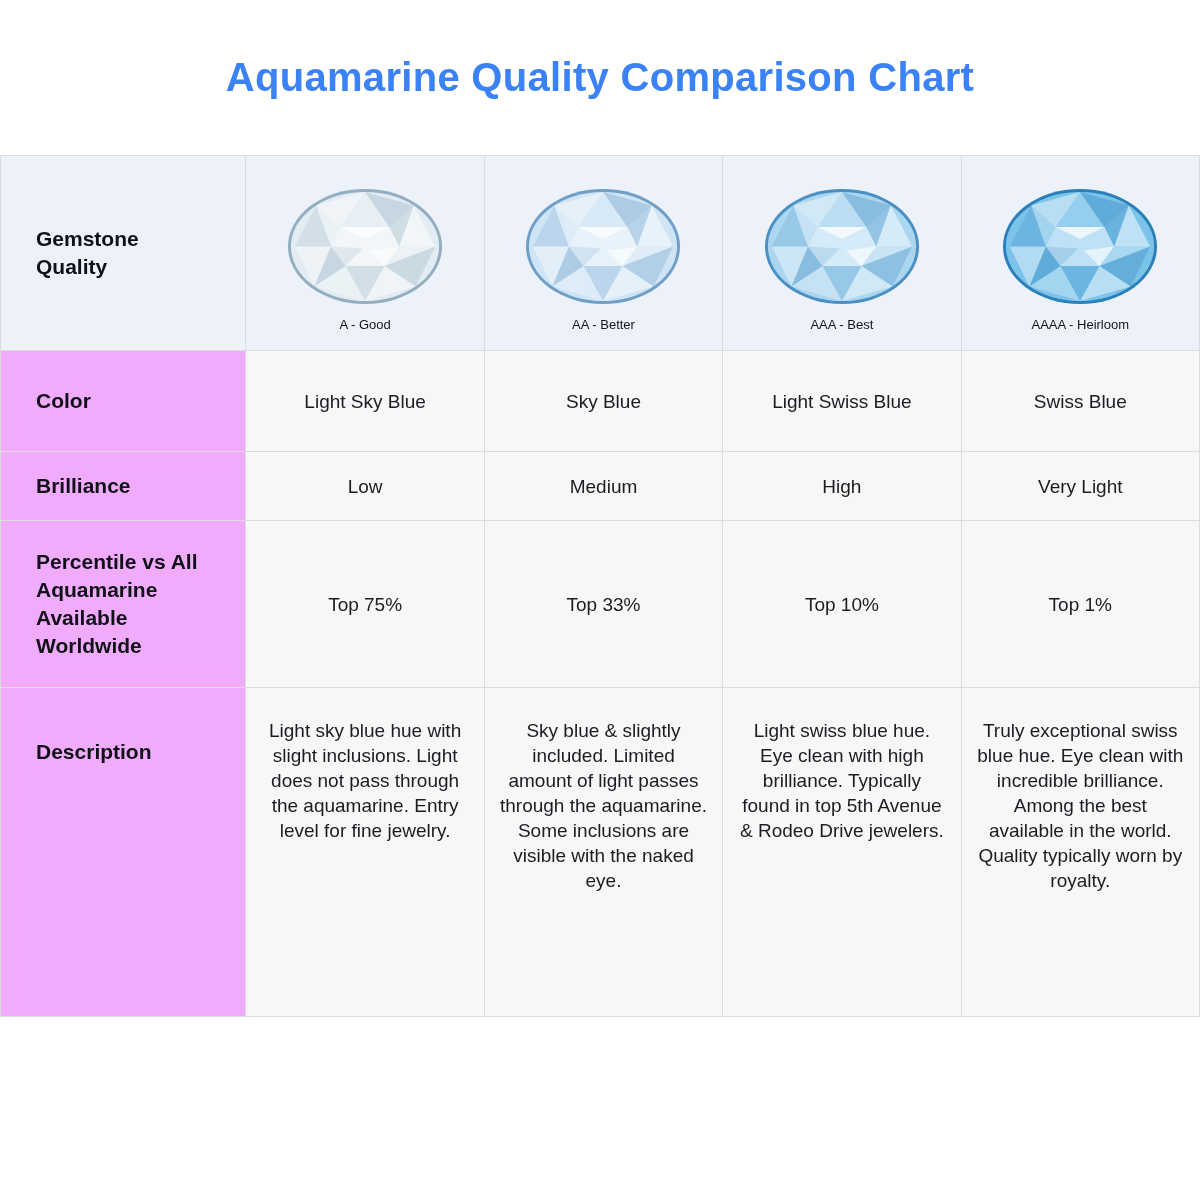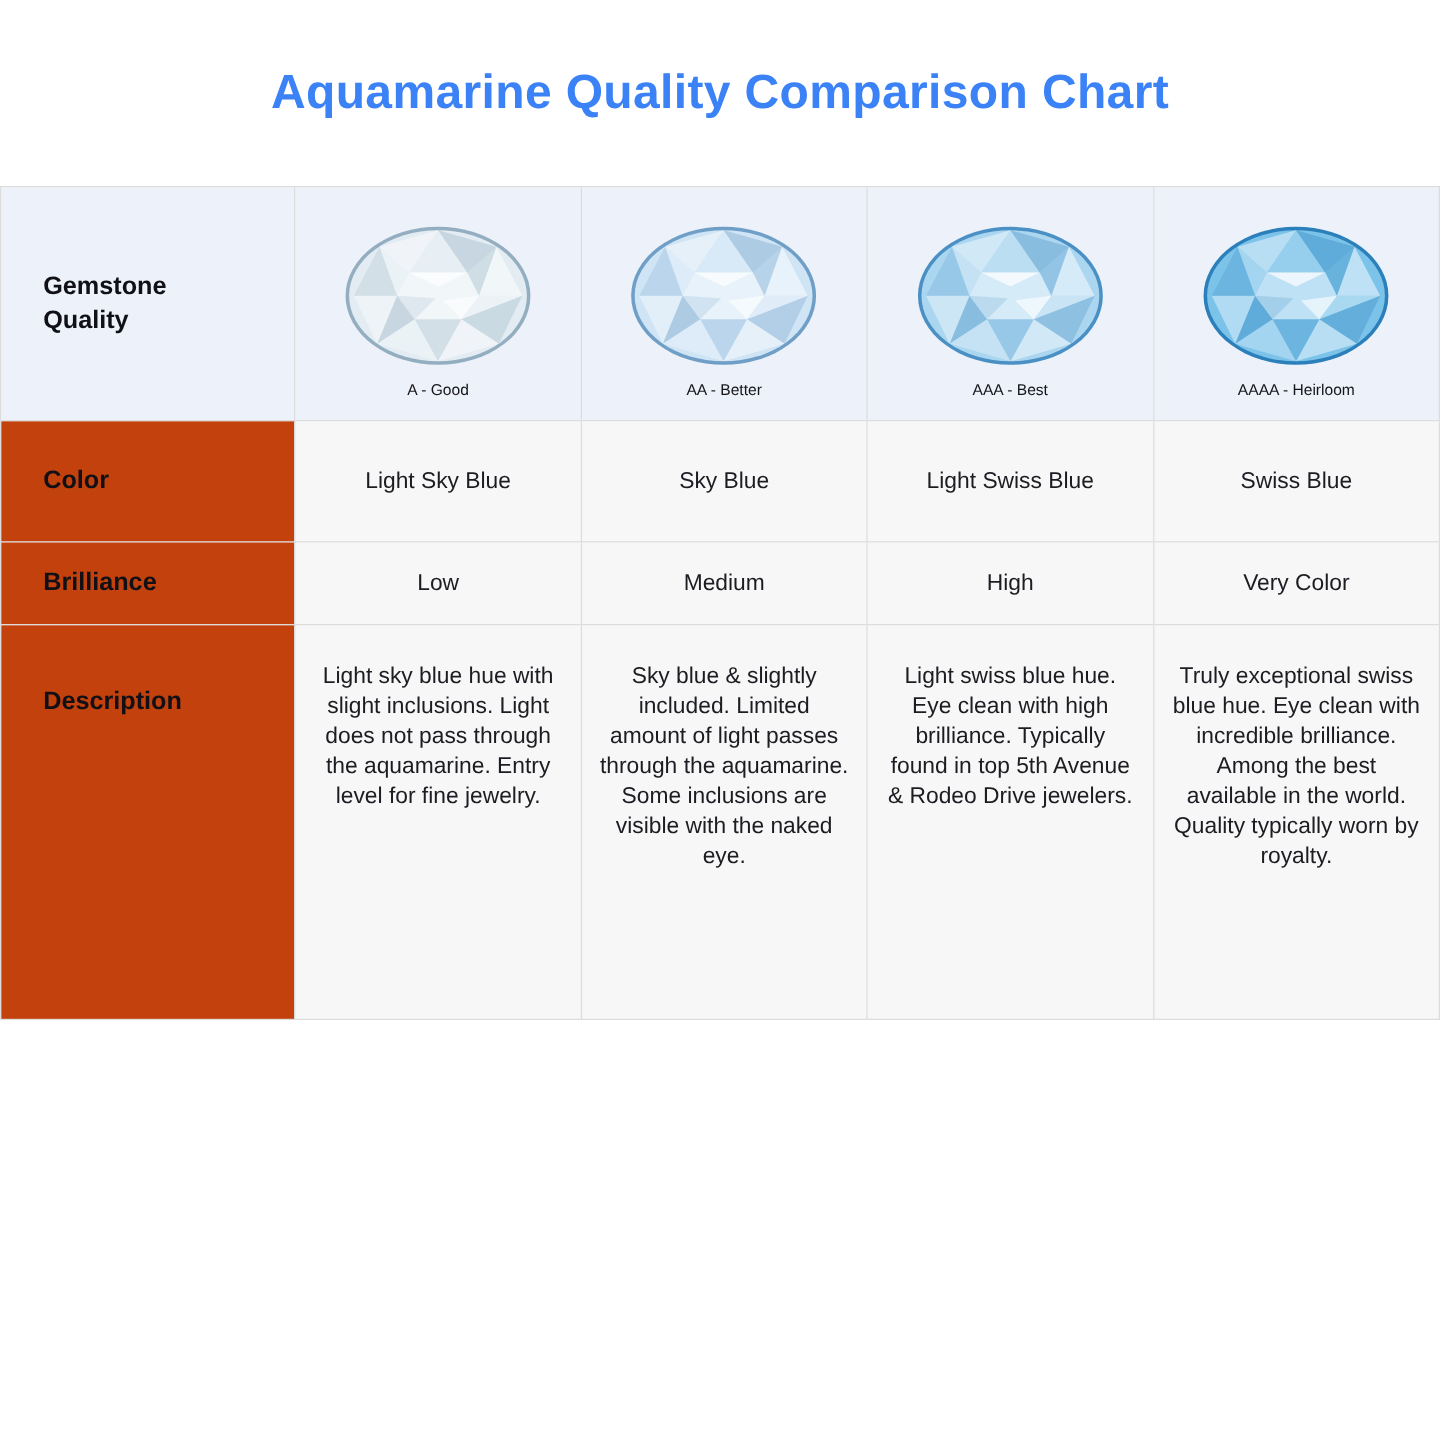--- a/index.html
+++ b/index.html
@@ -16,21 +16,21 @@
   col.label-col{width:245px;}
   col.data-col{width:238px;}
 
   .cell{
     border:1px solid var(--border,#dcdcdc);
     text-align:center;
     font-size:19px;
     vertical-align:middle;
   }
   .label-cell{
-    background:#c2410c;
+    background:#f0abfc;
     text-align:left;
     padding:0 42px 0 35px;
     font-weight:700;
     font-size:21px;
     line-height:28px;
     color:#101016;
   }
   .data-cell{
     background:var(--data-cell-bg,#f7f7f7);
     padding:18px 12px;
@@ -135,23 +135,30 @@
     <td class="cell data-cell">Light Swiss Blue</td>
     <td class="cell data-cell">Swiss Blue</td>
   </tr>
 
 
   <tr class="row-brilliance">
     <td class="cell label-cell">Brilliance</td>
     <td class="cell data-cell">Low</td>
     <td class="cell data-cell">Medium</td>
     <td class="cell data-cell">High</td>
-    <td class="cell data-cell">Very Color</td>
+    <td class="cell data-cell">Very Light</td>
   </tr>
 
+  <tr class="row-percentile">
+    <td class="cell label-cell">Percentile vs All Aquamarine Available Worldwide</td>
+    <td class="cell data-cell">Top 75%</td>
+    <td class="cell data-cell">Top 33%</td>
+    <td class="cell data-cell">Top 10%</td>
+    <td class="cell data-cell">Top 1%</td>
+  </tr>
 
 
   <tr class="row-desc">
     <td class="cell label-cell">Description</td>
     <td class="cell data-cell">Light sky blue hue with slight inclusions. Light does not pass through the aquamarine. Entry level for fine jewelry.</td>
     <td class="cell data-cell">Sky blue &amp; slightly included. Limited amount of light passes through the aquamarine. Some inclusions are visible with the naked eye.</td>
     <td class="cell data-cell">Light swiss blue hue. Eye clean with high brilliance. Typically found in top 5th Avenue &amp; Rodeo Drive jewelers.</td>
     <td class="cell data-cell">Truly exceptional swiss blue hue. Eye clean with incredible brilliance. Among the best available in the world. Quality typically worn by royalty.</td>
   </tr>
 </tbody>

